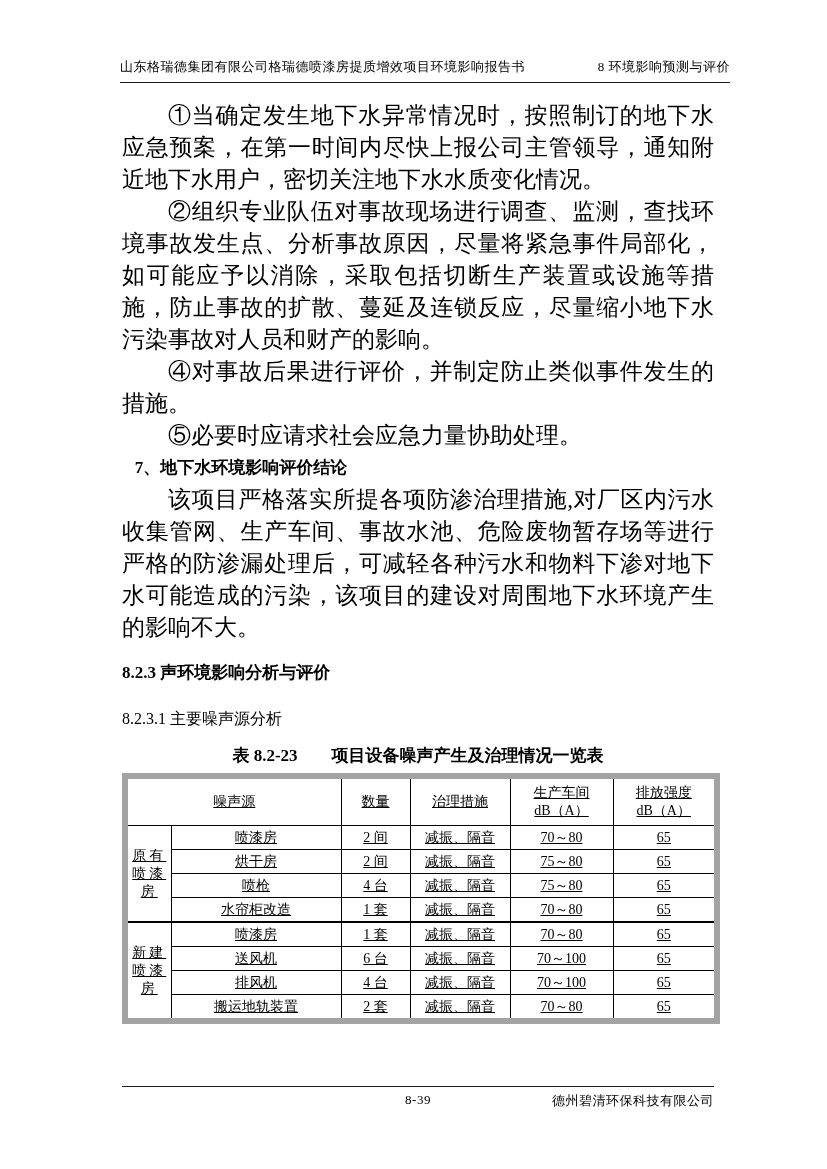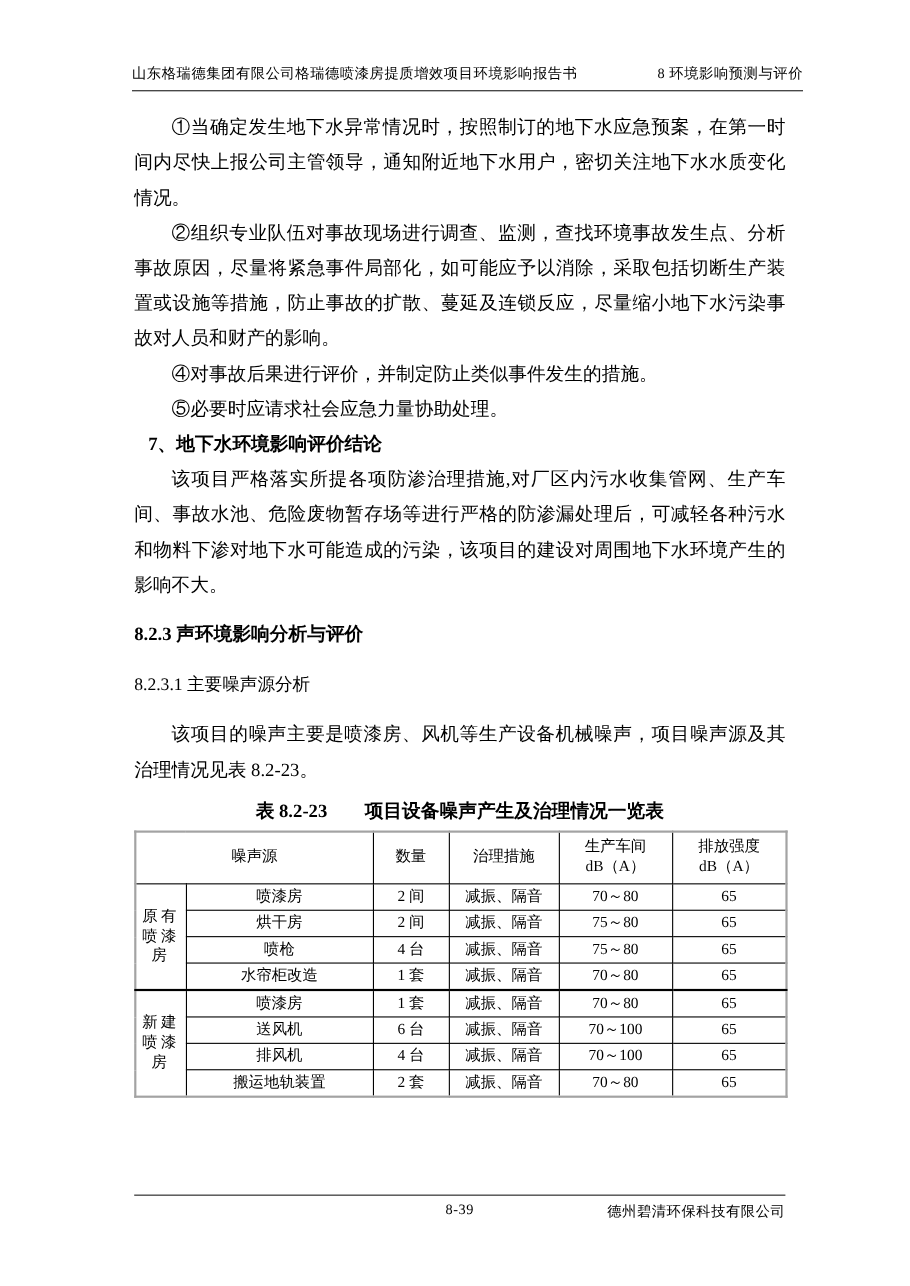--- a/index.html
+++ b/index.html
@@ -12,21 +12,21 @@
   
   .page-header{
     position:absolute;top:58px;left:120px;width:610px;
     display:flex;justify-content:space-between;align-items:flex-end;
     font-size:13px;letter-spacing:.5px;
     padding-bottom:6px;border-bottom:1.6px solid #1c1c1c;
   }
   
   .content{position:absolute;top:100px;left:122px;width:592px;}
   .para{
-    font-size:17px;line-height:32px;margin:0;
+    font-size:23px;line-height:32px;margin:0;
     text-align:justify;text-justify:inter-ideograph;word-break:break-all;
     text-indent:2em;
   }
   .h-num{
     font-size:17px;line-height:32px;margin:0;
     font-weight:bold;text-indent:.75em;
   }
   .h-sec{
     font-size:17px;line-height:30px;margin:14px 0 0 0;
     font-weight:bold;
@@ -35,21 +35,21 @@
     font-size:16px;line-height:30px;margin:16px 0 0 0;
     font-weight:normal;
   }
   .table-title{
     font-size:17px;line-height:24px;margin:10px 0 0 0;
     font-weight:bold;text-align:center;
   }
   
   table.noise{
     margin-top:5px;width:592px;table-layout:fixed;
-    border-collapse:collapse;border:2px solid #a3a3a3;
+    border-collapse:collapse;border:6px solid #a3a3a3;text-decoration:underline;
   }
   table.noise th,table.noise td{
     border:1px solid #000;
     font-size:14px;font-weight:normal;
     text-align:center;vertical-align:middle;
     padding:1px 2px;white-space:pre-line;line-height:18px;
   }
   table.noise th{height:44px;}
   table.noise td{height:21px;}
   td.grp{line-height:25px;letter-spacing:3px;}
@@ -76,21 +76,20 @@
   <p class="para">①当确定发生地下水异常情况时，按照制订的地下水应急预案，在第一时间内尽快上报公司主管领导，通知附近地下水用户，密切关注地下水水质变化情况。</p>
   <p class="para">②组织专业队伍对事故现场进行调查、监测，查找环境事故发生点、分析事故原因，尽量将紧急事件局部化，如可能应予以消除，采取包括切断生产装置或设施等措施，防止事故的扩散、蔓延及连锁反应，尽量缩小地下水污染事故对人员和财产的影响。</p>
   <p class="para">④对事故后果进行评价，并制定防止类似事件发生的措施。</p>
   <p class="para">⑤必要时应请求社会应急力量协助处理。</p>
 
   <p class="h-num">7、地下水环境影响评价结论</p>
   <p class="para">该项目严格落实所提各项防渗治理措施,对厂区内污水收集管网、生产车间、事故水池、危险废物暂存场等进行严格的防渗漏处理后，可减轻各种污水和物料下渗对地下水可能造成的污染，该项目的建设对周围地下水环境产生的影响不大。</p>
 
   <p class="h-sec">8.2.3 声环境影响分析与评价</p>
   <p class="h-subsec">8.2.3.1 主要噪声源分析</p>
-  <p class="para" style="margin-top:14px;">该项目的噪声主要是喷漆房、风机等生产设备机械噪声，项目噪声源及其治理情况见表 8.2-23。</p>
 
   <p class="table-title">表 8.2-23　　项目设备噪声产生及治理情况一览表</p>
 
   <table class="noise">
     <colgroup>
       <col style="width:46px">
         <col style="width:170px">
         <col style="width:69px">
       <col style="width:100px">
         <col style="width:103px">

